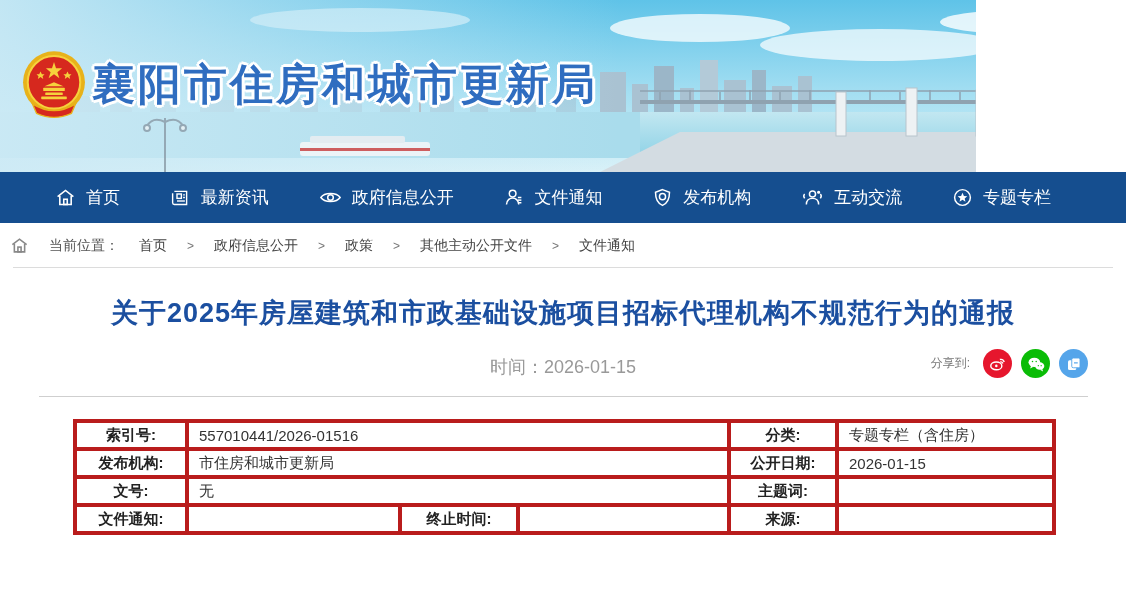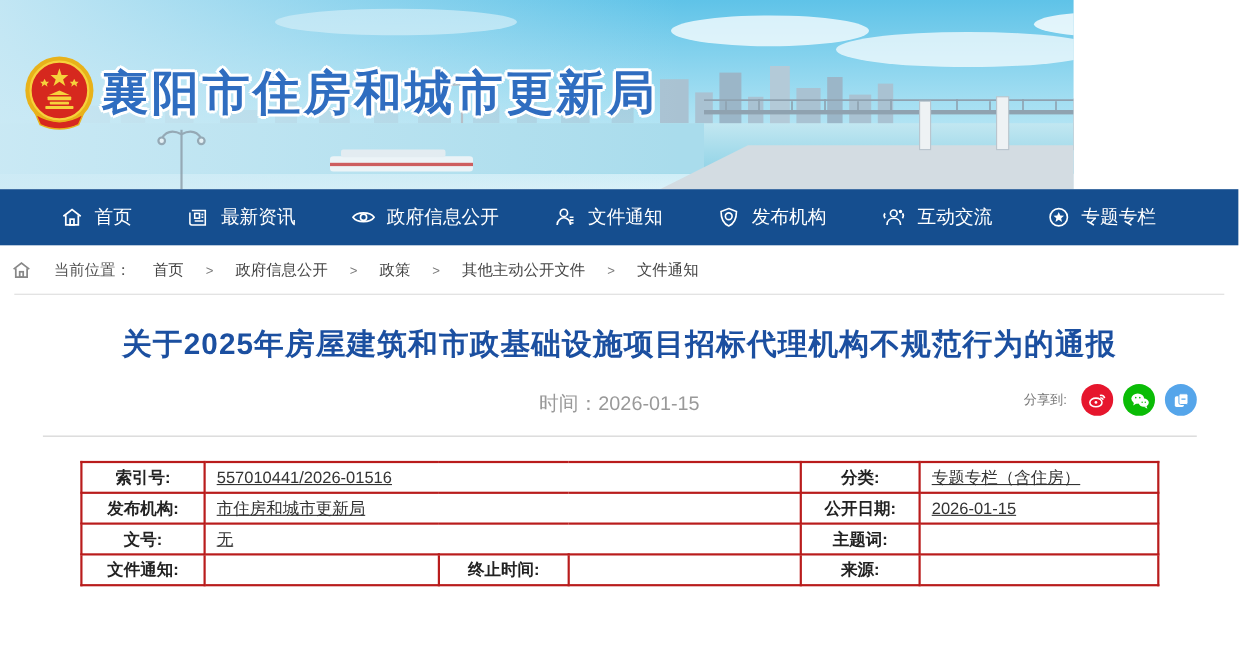--- a/index.html
+++ b/index.html
@@ -59,23 +59,23 @@
   .share-btn { width:29px; height:29px; border-radius:50%; display:flex; align-items:center; justify-content:center; cursor:pointer; }
   .share-weibo { background:#e6162d; }
   .share-wechat { background:#0abc06; }
   .share-copy { background:#55a5ea; }
 
   
   table.meta {
     position:absolute; left:73px; top:419px; width:979px;
     border-collapse:collapse; table-layout:fixed; font-size:15px; color:#333;
   }
-  table.meta td { border:2px solid #b91c1c; height:28px; padding:2px 10px; overflow:hidden; white-space:nowrap; }
+  table.meta td { border:4px solid #b91c1c; height:28px; padding:2px 10px; overflow:hidden; white-space:nowrap; }
   td.lbl { font-weight:bold; text-align:center; color:#222; padding:2px 4px; }
-  td.val { text-align:left; color:#333;text-decoration:underline; }
+  td.val { text-align:left; color:#333; }
 </style>
 </head>
 <body>
 
 <div class="page">
 
   <div class="banner">
     <svg class="scene" width="1126" height="172" viewBox="0 0 1126 172" preserveAspectRatio="none">
       <defs>
         <linearGradient id="sky" x1="0" y1="0" x2="0" y2="1">

